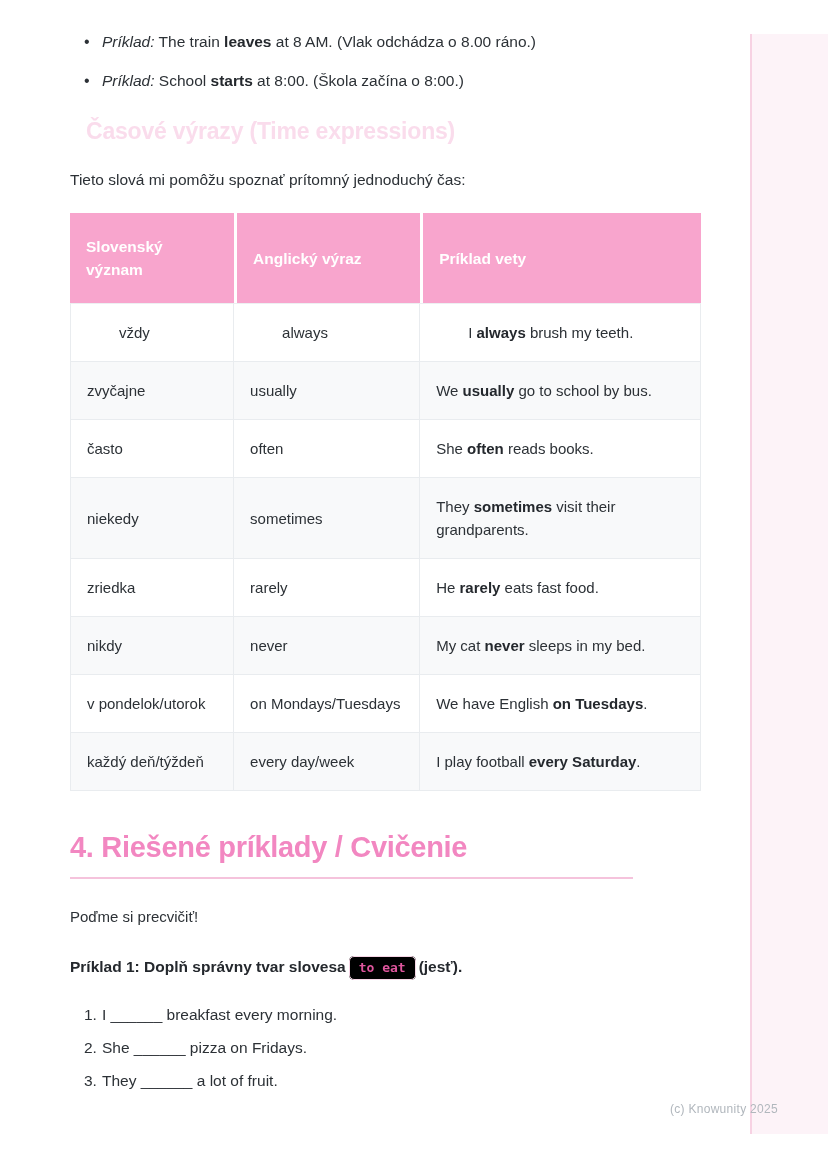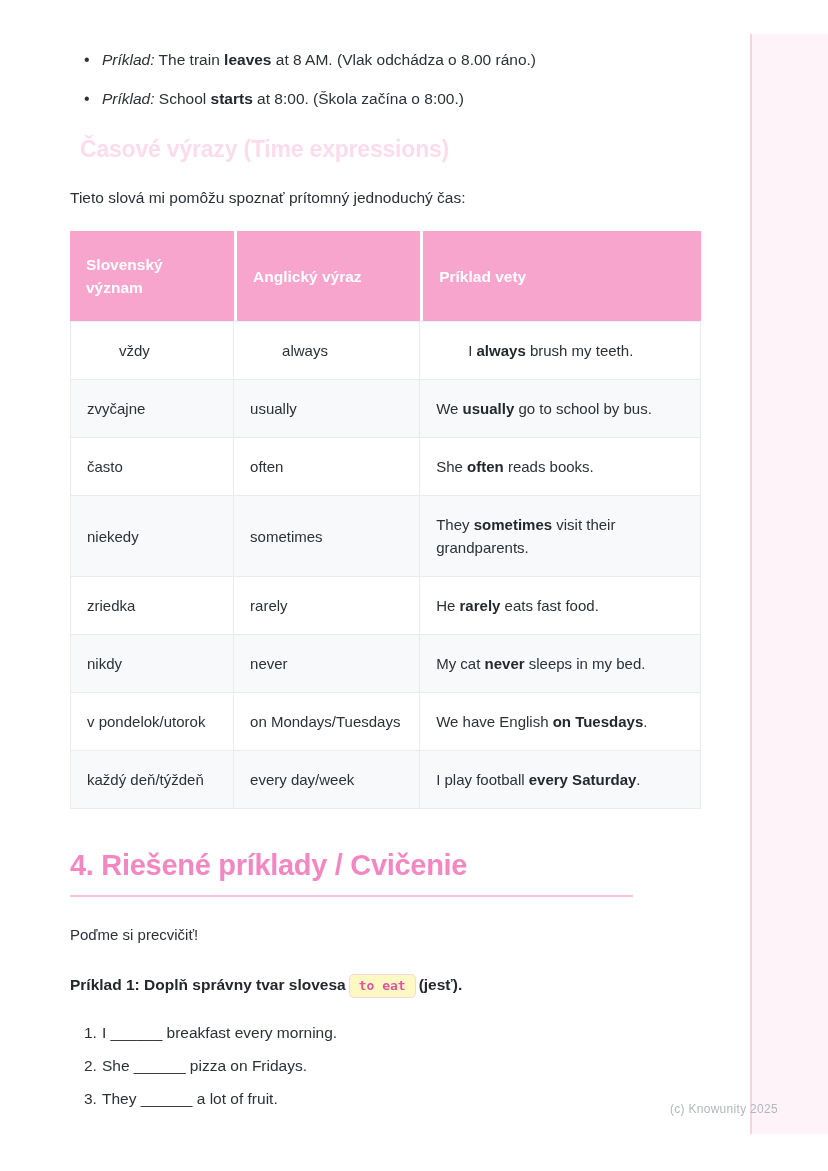--- a/index.html
+++ b/index.html
@@ -16,42 +16,42 @@
   .page-stripe {
     position: absolute;
     left: 750px; top: 34px;
     width: 78px; height: 1100px;
     background: #fdf3f8;
     border-left: 2px solid #f7d2e3;
   }
 
   .content {
     position: absolute;
-    left: 70px; top: 48px;
+    left: 70px; top: 30px;
     width: 563px;
   }
 
   
   .bullets { list-style: none; margin: 0; padding: 0 0 0 32px; }
   .bullets li {
     position: relative;
     margin-bottom: 16px;
     font-size: 15.5px; line-height: 23px;
   }
   .bullet-marker::before {
     content: "\2022";
     position: absolute; left: -18px; top: 0;
     font-size: 16px; color: #2c3136;
   }
   .bullets em { font-style: italic; }
   .bullets strong, td strong, .exercise-intro strong { font-weight: bold; color: #24282d; }
 
   
   .heading-faint {
-    margin: 26px 10px 0;
+    margin: 26px 16px 0;
     font-size: 23px; font-weight: bold;
     color: #fadcec;
     letter-spacing: -0.2px;
   }
 
   .intro-p { margin: 23px 0 0; font-size: 15.5px; line-height: 23px; }
 
   
   table.freq {
     margin-top: 22px;
@@ -98,21 +98,21 @@
     border-top: 2px solid #f5c3dc;
     margin: 13px 0 0;
     width: 563px;
   }
   .lead-p { margin: 26px 0 0; font-size: 15px; line-height: 23px; }
   .exercise-intro { margin: 26px 0 0; font-size: 15.5px; line-height: 25px; font-weight: bold; }
   code.chip {
     font-family: "DejaVu Sans Mono", "Liberation Mono", monospace;
     font-size: 13px; font-weight: bold;
     color: #e0569e;
-    background: #fef9c3;
+    background: #000000;
     border: 1px solid #f6d6e6;
     border-radius: 5px;
     padding: 3px 9px 4px;
     margin: 0 3px;
     white-space: nowrap;
   }
   .numlist { margin-top: 23px; padding-left: 14px; font-size: 15.5px; }
   .numitem { margin-bottom: 10px; line-height: 23px; }
   .numitem .num { margin-right: 5px; }
 

